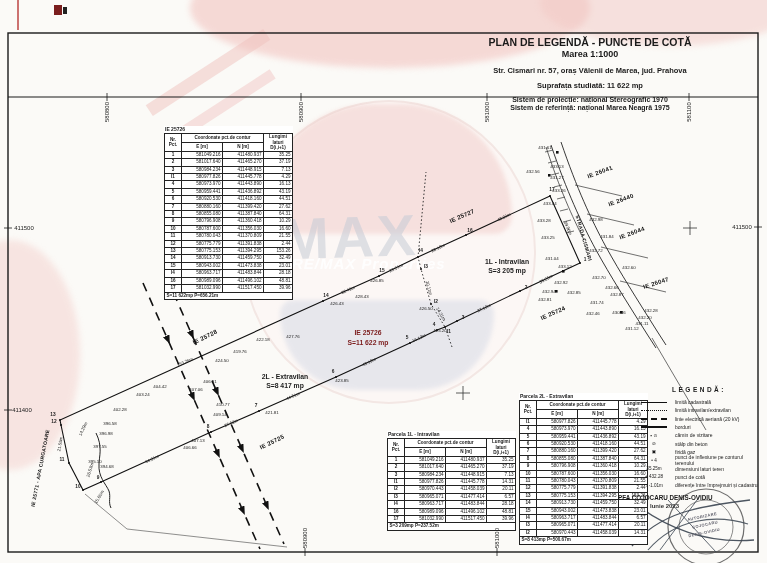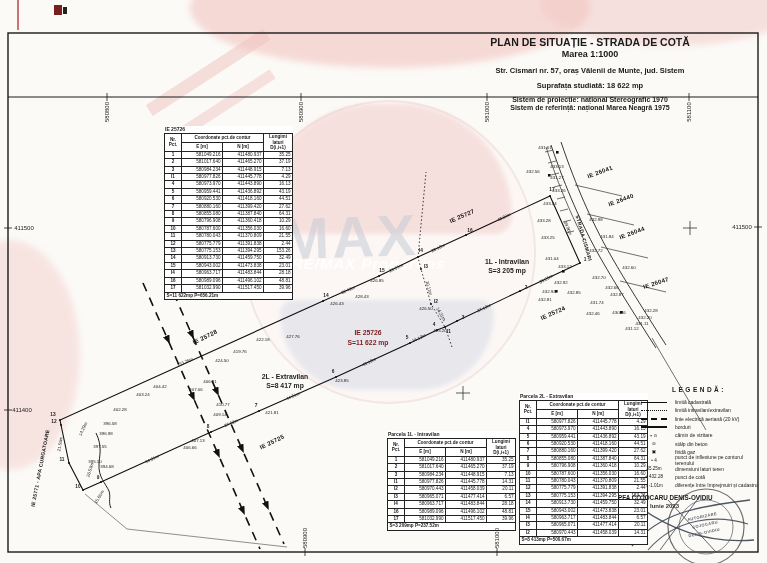--- a/index.html
+++ b/index.html
@@ -197,24 +197,24 @@
       <path d="M648,550 C676,518 716,514 748,524" fill="none" stroke="#3a4450" stroke-width="1.1" opacity="0.85"></path>
       <path d="M700,496 L660,550 M668,500 L716,552" fill="none" stroke="#3a4450" stroke-width="1" opacity="0.8"></path>
     </g>
   </svg>
 
   <div id="edge-red"></div>
   <div id="corner-red"></div>
   <div id="corner-black"></div>
 
   <div id="title-block">
-    <div class="t1">PLAN DE SITUAȚIE - STRADA DE COTĂ</div>
+    <div class="t1">PLAN DE LEGENDĂ - PUNCTE DE COTĂ</div>
     <div class="t2">Marea 1:1000</div>
-    <div class="t3">Str. Cismari nr. 57, oraș Vălenii de Munte, jud. Sistem</div>
-    <div class="t4">Suprafața studiată: 18 622 mp</div>
+    <div class="t3">Str. Cismari nr. 57, oraș Vălenii de Marea, jud. Prahova</div>
+    <div class="t4">Suprafața studiată: 11 622 mp</div>
     <div class="t5">Sistem de proiecție: național Stereografic 1970</div>
     <div class="t6">Sistem de referință: național Marea Neagră 1975</div>
   </div>
 
   <div class="tblbox" style="left:164px;top:126px;">
     <div class="tbl-title">IE 25726</div>
     <table class="coord">
       <thead>
         <tr>
           <th rowspan="2">Nr. Pct.</th>

